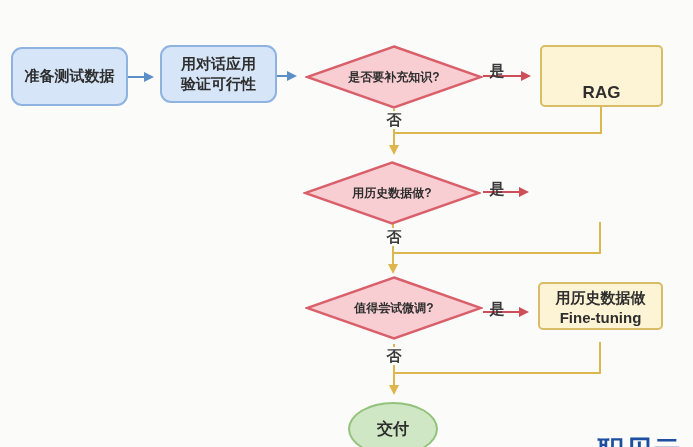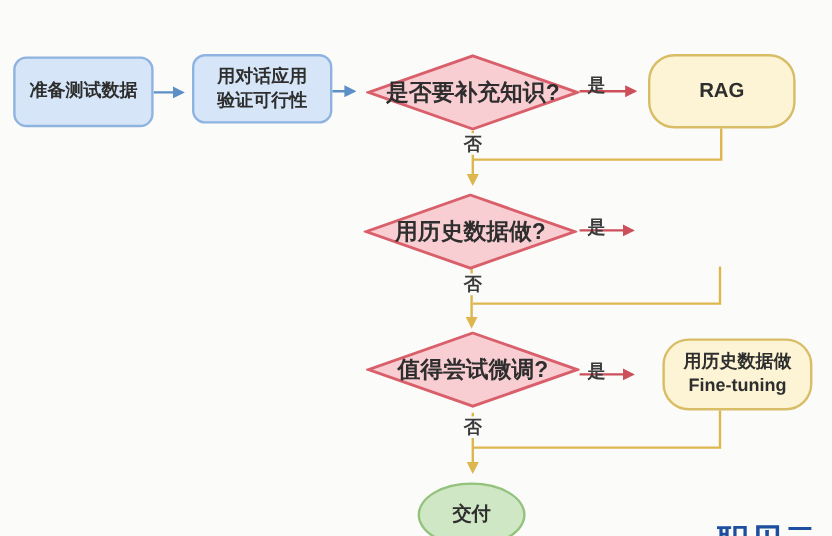--- a/index.html
+++ b/index.html
@@ -19,41 +19,41 @@
   .edge-blue{stroke:var(--edge-blue);}
   .edge-red{stroke:var(--edge-red);}
   .edge-yellow{stroke:var(--edge-yellow);}
   .mk-blue{fill:var(--edge-blue);}
   .mk-red{fill:var(--edge-red);}
   .mk-yellow{fill:var(--edge-yellow);}
   .node{position:absolute;display:flex;align-items:center;justify-content:center;
         text-align:center;font-weight:700;color:var(--text-dark);font-size:15px;
         line-height:1.35;white-space:pre-line;box-sizing:border-box;}
   .rect-blue{background:var(--blue-fill);border:2px solid var(--blue-border);border-radius:11px;}
-  .rect-yellow{background:var(--yellow-fill);border:2px solid var(--yellow-border);border-radius:22px;}
+  .rect-yellow{background:var(--yellow-fill);border:2px solid var(--yellow-border);border-radius:5px;align-items:flex-end;}
   .ellipse-green{background:var(--green-fill);border:2px solid var(--green-border);border-radius:50%;font-size:16px;text-align:right;}
   .diamond{position:absolute;width:178px;height:64px;}
   .diamond svg{position:absolute;left:0;top:0;width:100%;height:100%;}
   .diamond-shape{fill:var(--pink-fill);stroke:var(--pink-border);stroke-width:2.4;}
   .diamond-text{position:absolute;left:0;top:0;right:0;bottom:0;display:flex;align-items:center;
-        justify-content:center;font-weight:700;color:var(--text-dark);font-size:19px;}
+        justify-content:center;font-weight:700;color:var(--text-dark);font-size:12px;}
   .edge-label{position:absolute;width:20px;height:18px;display:flex;align-items:center;justify-content:center;
         font-size:15px;font-weight:700;color:#3a3a3a;}
   .edge-label.on-white{background:var(--bg);}
   .logo{position:absolute;left:559px;top:400px;display:flex;align-items:center;gap:2px;}
   .logo-icon{width:43px;height:43px;}
   .logo-text{font-size:27px;font-weight:700;color:var(--logo-blue);letter-spacing:1px;}
   #n-prepare{left:11px;top:15px;width:117px;height:59px;}
   #n-validate{left:160px;top:13px;width:117px;height:58px;}
   #d-knowledge{left:305px;top:13px;}
   #n-rag{left:540px;top:13px;width:123px;height:62px;font-size:17px;}
   #d-systems{left:303px;top:129px;}
   #n-fc{left:538px;top:130px;width:124px;height:60px;}
   #d-finetune{left:305px;top:244px;text-align:right;}
-  #n-ft{left:552px;top:250px;width:125px;height:60px;}
+  #n-ft{left:538px;top:250px;width:125px;height:48px;}
   #n-deliver{left:348px;top:370px;width:90px;height:54px;}
   #lbl-yes1{left:487px;top:30px;}
   #lbl-no1{left:384px;top:79px;}
   #lbl-yes2{left:487px;top:148px;}
   #lbl-no2{left:384px;top:196px;}
   #lbl-yes3{left:487px;top:268px;}
   #lbl-no3{left:384px;top:315px;}
 </style>
 </head>
 <body>

